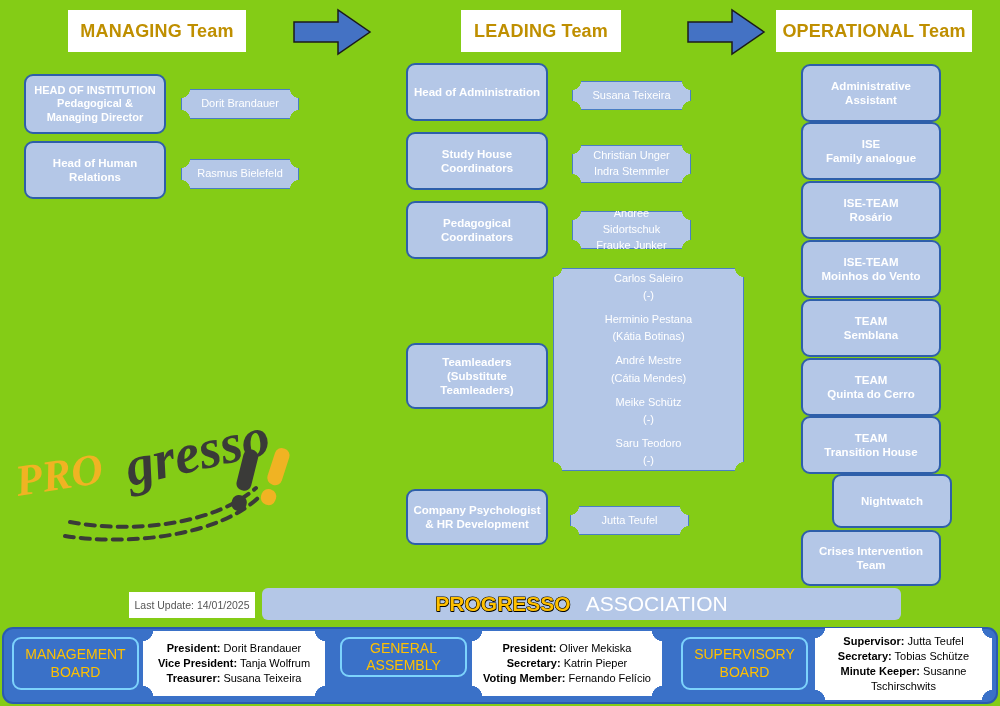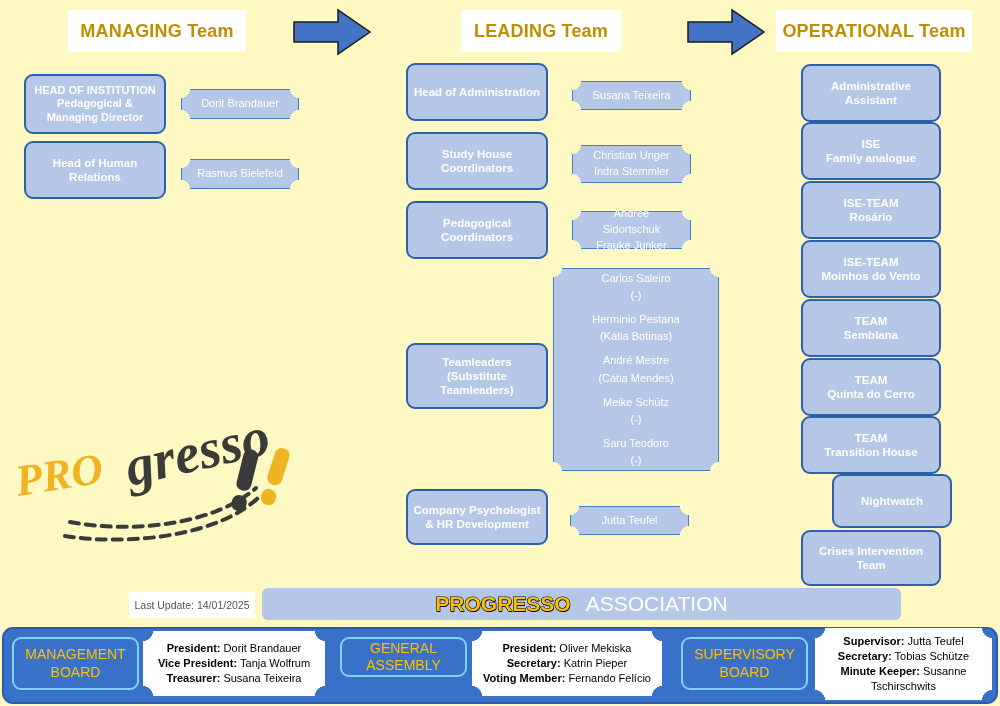--- a/index.html
+++ b/index.html
@@ -2,21 +2,21 @@
 <html><head>
 <meta charset="utf-8">
 <style>
   * { box-sizing: border-box; margin: 0; padding: 0; }
   html, body {
     width: 1000px; height: 706px;
     background: #000000;
     font-family: "Liberation Sans", sans-serif;
     overflow: hidden;
   }
-  #stage { position: relative; width: 1000px; height: 706px; background: #fef9c3; }
+  #stage { position: relative; width: 1000px; height: 706px; background: #84cc16; }
 
   
   .col-header {
     position: absolute;
     background: #ffffff;
     color: #bf8f00;
     font-weight: bold;
     font-size: 18px;
     display: flex; align-items: center; justify-content: center;
     letter-spacing: .2px;
@@ -214,21 +214,21 @@
     </span>
   </div>
 
   <div class="role-box" style="left:406px; top:343px; width:142px; height:66px;">
     <span>
       <span>Teamleaders</span><br>
       <span>(Substitute</span><br>
       <span>Teamleaders)</span>
     </span>
   </div>
-  <div class="plaque tall" style="left:553px; top:268px; width:166px; height:203px;">
+  <div class="plaque tall" style="left:553px; top:268px; width:191px; height:203px;">
     <span style="display:block;">
       <span class="nm">Carlos Saleiro</span>
       <span class="nm">(-)</span>
       <span class="nm" style="height:7px;">&nbsp;</span>
       <span class="nm">Herminio Pestana</span>
       <span class="nm">(Kátia Botinas)</span>
       <span class="nm" style="height:7px;">&nbsp;</span>
       <span class="nm">André Mestre</span>
       <span class="nm">(Cátia Mendes)</span>
       <span class="nm" style="height:7px;">&nbsp;</span>

